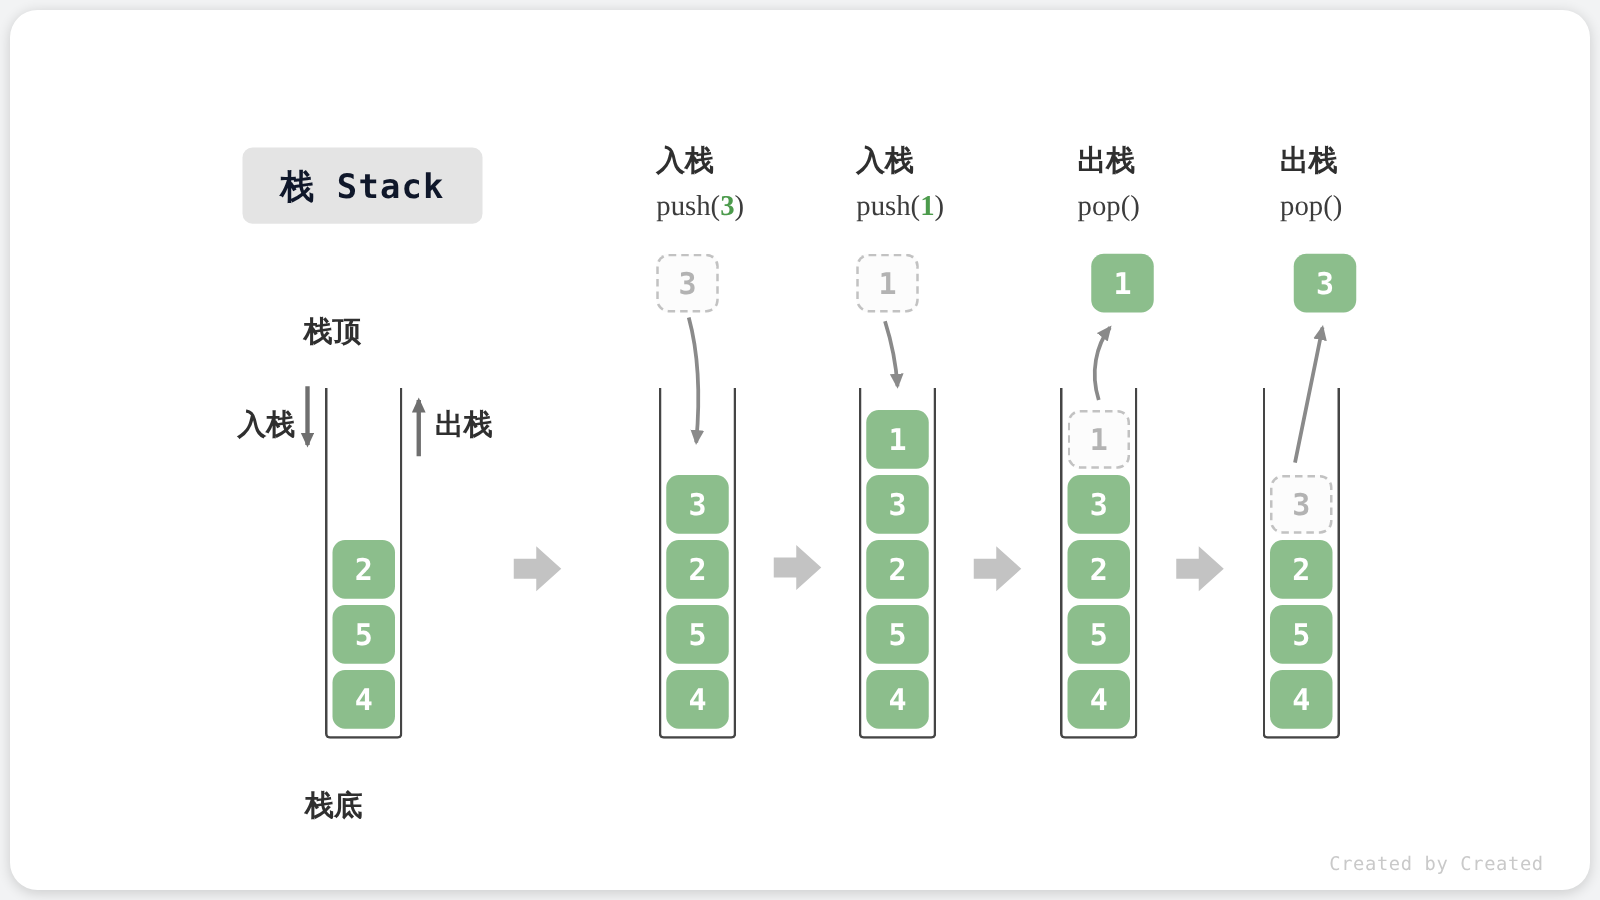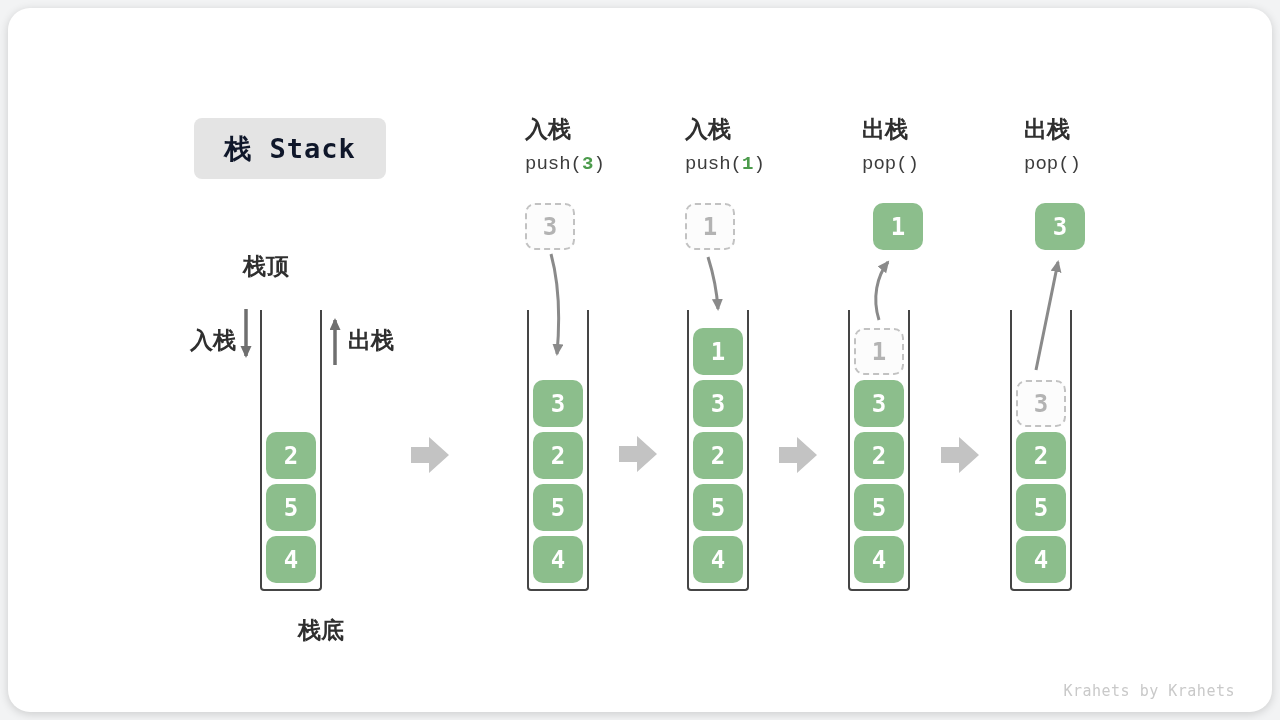--- a/index.html
+++ b/index.html
@@ -21,22 +21,22 @@
     font:bold 27px "DejaVu Sans Mono","Liberation Mono",monospace;
     color:#0f172a;letter-spacing:1px;text-align:center;
   }
   .cjk-label{
     position:absolute;font-weight:bold;font-size:23px;color:#2f2f2f;
     white-space:nowrap;line-height:28px;
   }
   .op-header{position:absolute;line-height:35px;white-space:nowrap;}
   .op-header .op-cjk{font-weight:bold;font-size:23px;color:#2f2f2f;}
   .op-header .op-code{
-    font-family:Liberation Mono, monospace;
-    font-size:19px;color:#3c3c3c;
+    font-family:Liberation Serif, serif;
+    font-size:23px;color:#3c3c3c;
   }
   .op-header .op-code .accent{color:var(--accent-green,#4c9b4c);font-weight:bold;}
   .stack-well{
     position:absolute;width:62px;height:281px;box-sizing:border-box;
     border:2px solid #454545;border-top:none;
     border-radius:0 0 4px 4px;background:#ffffff;
   }
   .box{
     position:absolute;width:50px;height:47px;box-sizing:border-box;
     border-radius:10px;display:flex;align-items:center;justify-content:center;
@@ -53,21 +53,21 @@
   }
 </style>
 </head>
 <body>
 
 <div id="card">
 
   <div id="title-box">栈 Stack</div>
 
   <div class="cjk-label" style="left:235px;top:244px;width:100px;text-align:left;">栈顶</div>
-  <div class="cjk-label" style="left:236px;top:608px;width:100px;text-align:right;">栈底</div>
+  <div class="cjk-label" style="left:236px;top:623px;width:100px;text-align:left;">栈底</div>
   <div class="cjk-label" style="left:158px;top:318px;width:70px;text-align:right;">入栈</div>
   <div class="cjk-label" style="left:340px;top:318px;">出栈</div>
 
   <div class="stack-well" id="well-initial" style="left:252px;top:302px;">
       <div class="box solid well-box" style="bottom: 110px;">2</div>
       <div class="box solid well-box" style="bottom: 58px;">5</div>
       <div class="box solid well-box" style="bottom: 6px;">4</div>
     </div>
 
   <div id="operations">
@@ -136,14 +136,14 @@
     <path d="M700,249 C706,268 709,285 710,301" stroke="#8a8a8a" stroke-width="3" fill="none" marker-end="url(#head-gray)"></path>
     <path d="M871,312 C864,290 869,268 880,254" stroke="#8a8a8a" stroke-width="3" fill="none" marker-end="url(#head-gray)"></path>
     <path d="M1028,362 C1036,322 1043,289 1050,254" stroke="#8a8a8a" stroke-width="3" fill="none" marker-end="url(#head-gray)"></path>
 
     <path d="M403,439 L421,439 L421,429 L441,447 L421,465 L421,455 L403,455 Z" fill="#c3c3c3"></path>
     <path d="M611,438 L629,438 L629,428 L649,446 L629,464 L629,454 L611,454 Z" fill="#c3c3c3"></path>
     <path d="M771,439 L789,439 L789,429 L809,447 L789,465 L789,455 L771,455 Z" fill="#c3c3c3"></path>
     <path d="M933,439 L951,439 L951,429 L971,447 L951,465 L951,455 L933,455 Z" fill="#c3c3c3"></path>
   </svg>
 
-  <div id="watermark">Krahets by Krahets</div>
+  <div id="watermark">Created by Created</div>
 </div>
 
 </body></html>

